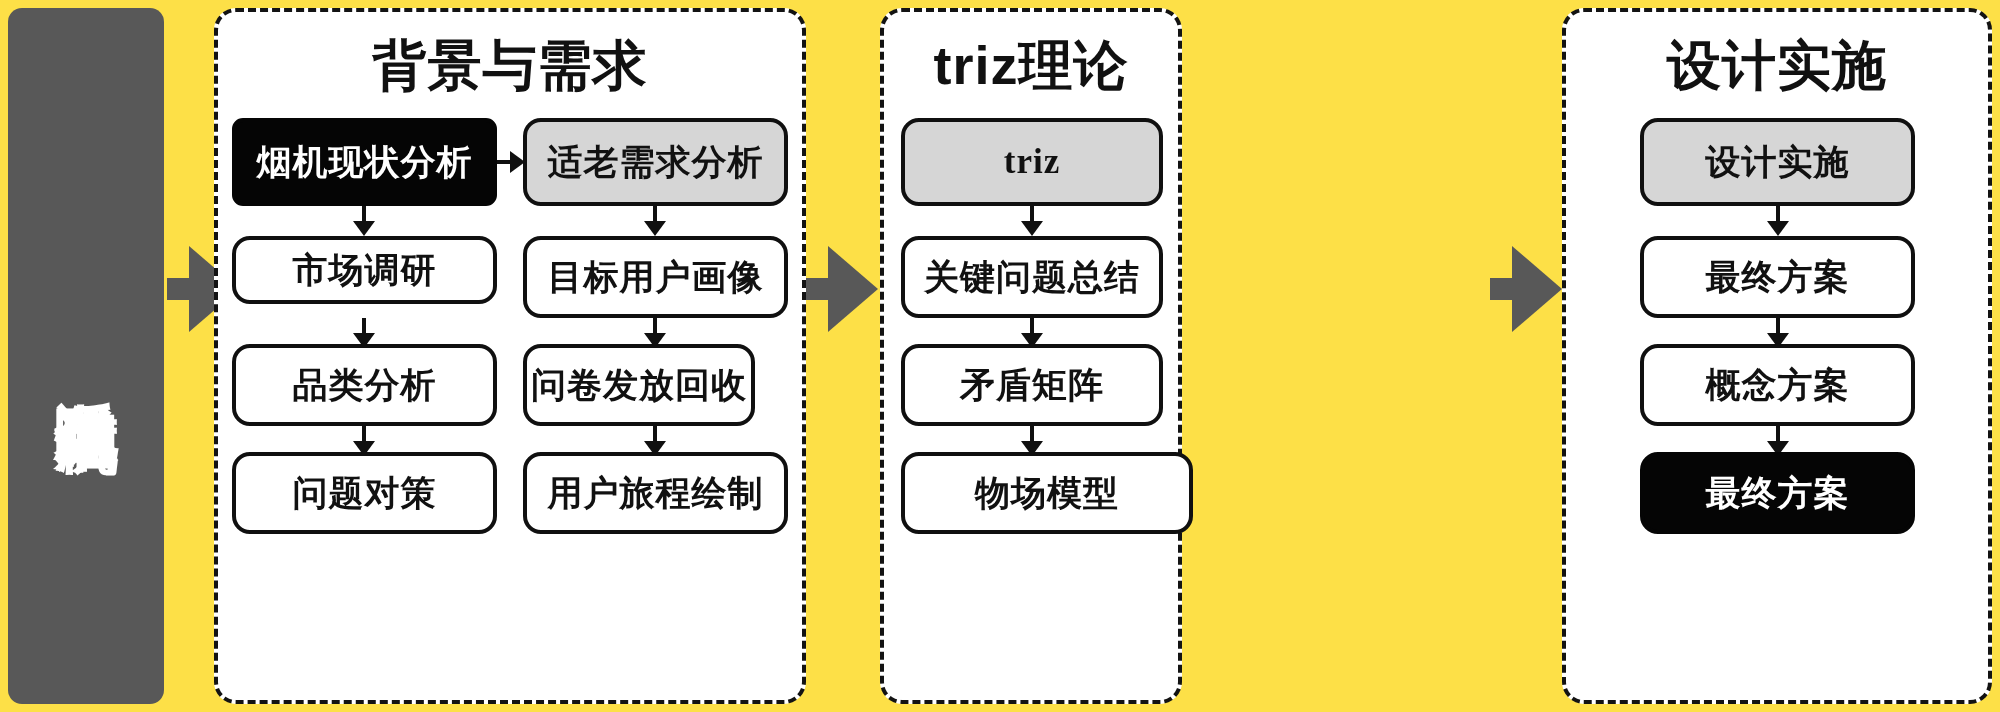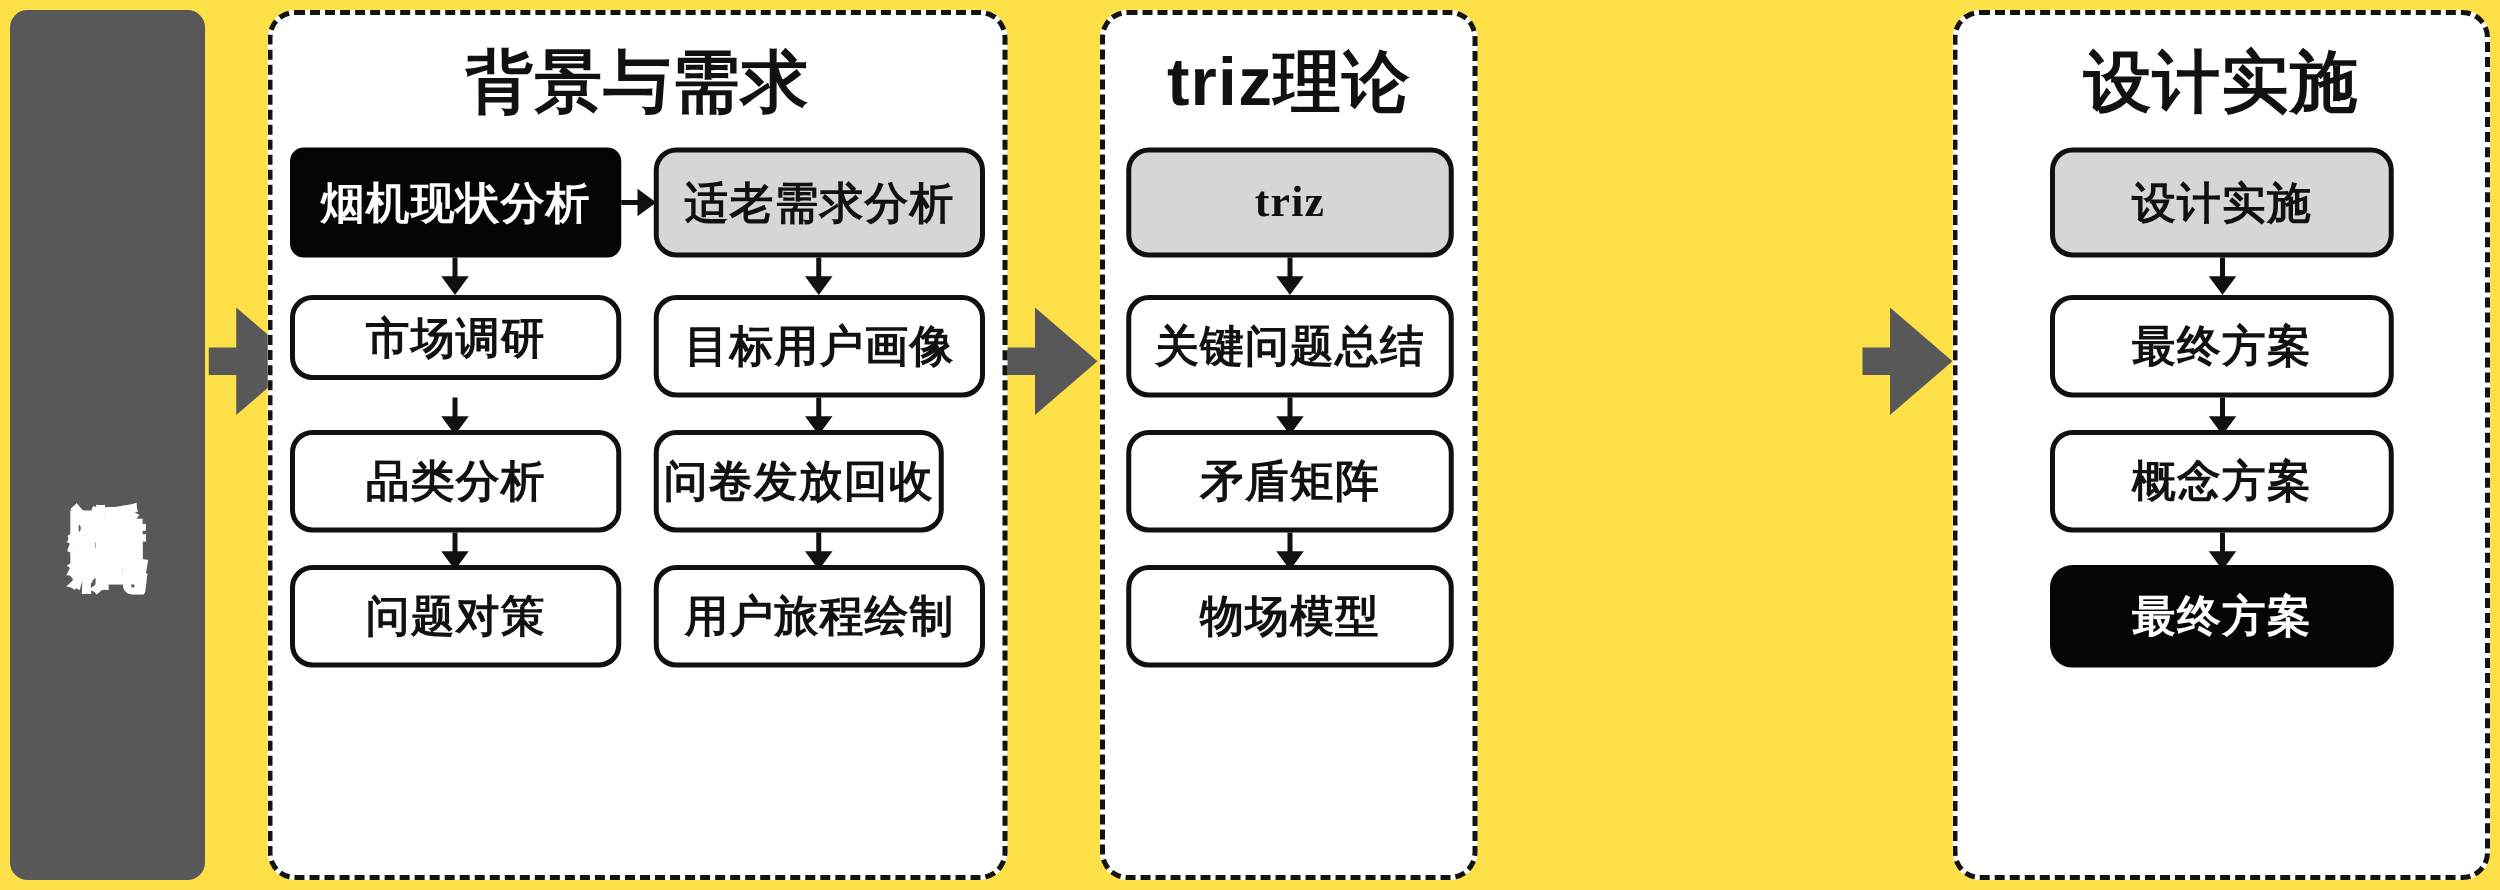--- a/index.html
+++ b/index.html
@@ -226,21 +226,21 @@
   <div class="node fill-white" style="left:901px; top:236px; width:262px; height:82px;">关键问题总结</div>
   <div class="conn-v" style="left:1021px; top:318px; height:30px;">
     <div class="line" style="height:18px;"></div>
     <div class="tip" style="top:15px;"></div>
   </div>
   <div class="node fill-white" style="left:901px; top:344px; width:262px; height:82px;">矛盾矩阵</div>
   <div class="conn-v" style="left:1021px; top:426px; height:30px;">
     <div class="line" style="height:18px;"></div>
     <div class="tip" style="top:15px;"></div>
   </div>
-  <div class="node fill-white" style="left:901px; top:452px; width:262px; height:82px;">物场模型</div>
+  <div class="node fill-white" style="left:901px; top:452px; width:292px; height:82px;">物场模型</div>
 
   <div class="group" style="left:1562px; top:8px; width:430px; height:696px;">
     <div class="group-title">设计实施</div>
   </div>
 
   <div class="node fill-gray" style="left:1640px; top:118px; width:275px; height:88px;">设计实施</div>
   <div class="conn-v" style="left:1767px; top:206px; height:30px;">
     <div class="line" style="height:18px;"></div>
     <div class="tip" style="top:15px;"></div>
   </div>

